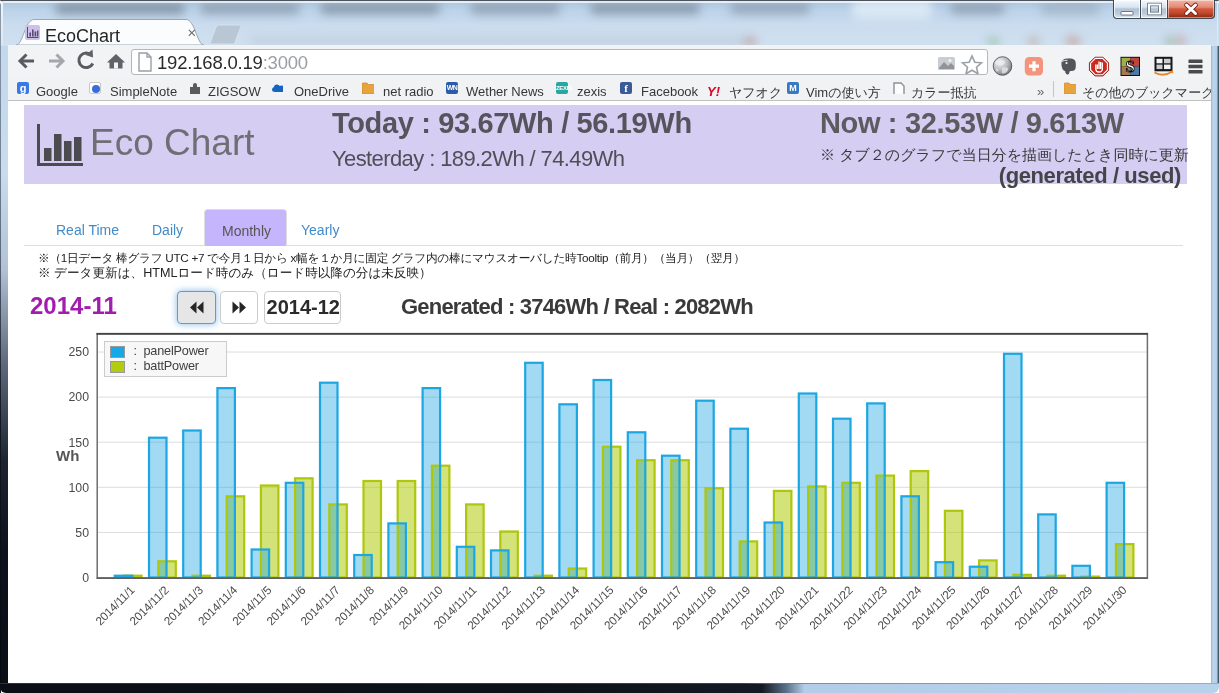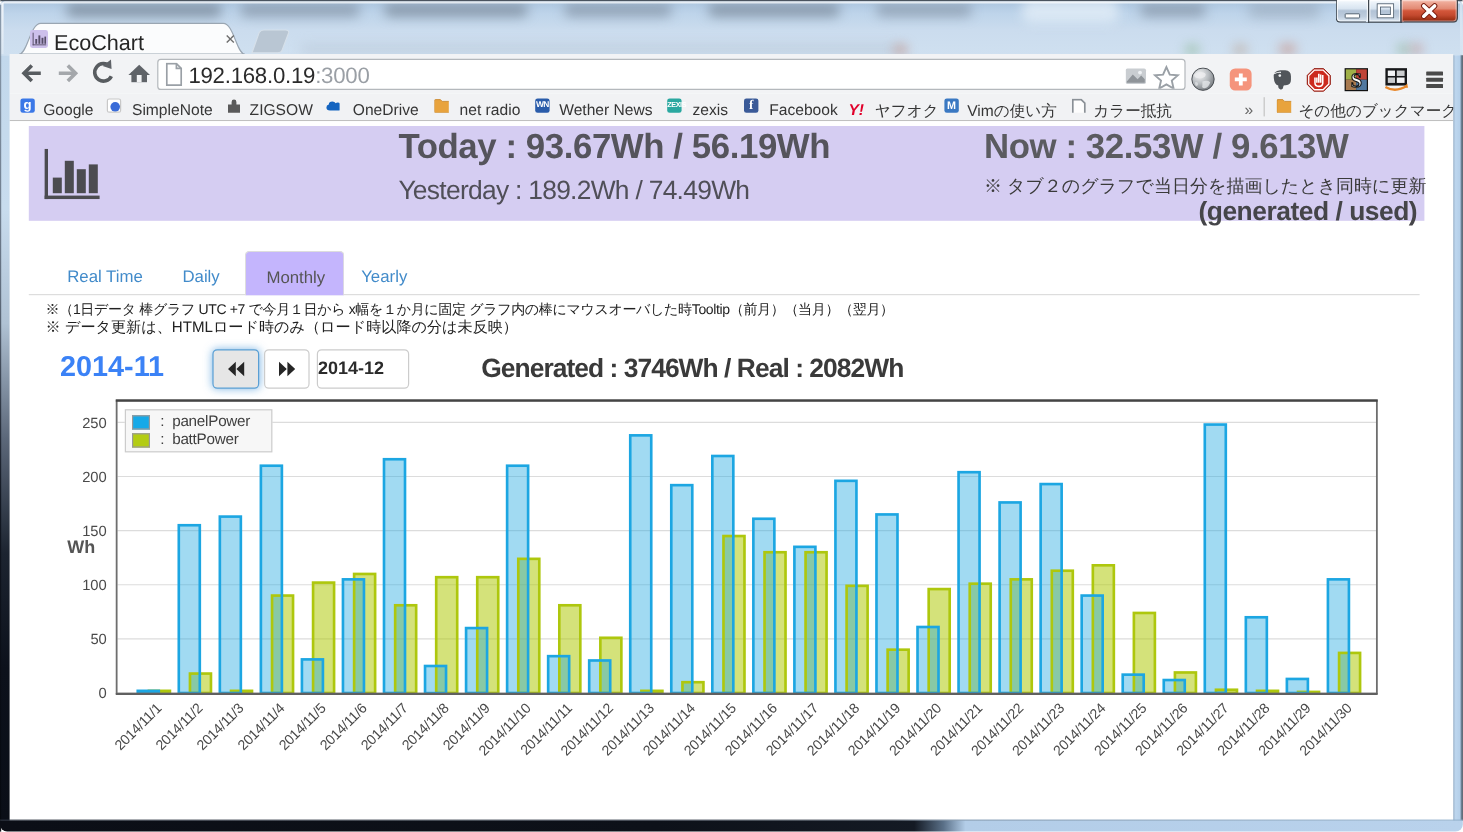--- a/index.html
+++ b/index.html
@@ -40,25 +40,25 @@
 #now{left:820px;top:107px;font-size:29px;letter-spacing:-0.35px;font-weight:bold;color:#5b5b60}
 #nownote{left:820px;top:146px;font-size:15px;color:#3a3a3a}
 #genused{left:0;top:163px;width:1181px;text-align:right;font-size:22px;letter-spacing:-0.4px;font-weight:bold;color:#454549}
 
 #navline{left:24px;top:245px;width:1159px;height:1px;background:#ddd}
 .ntab{position:absolute;top:222px;font-size:14px;color:#428bca}
 #activetab{left:204px;top:209px;width:83px;height:37px;background:#c4b5fd;border:1px solid #ddd;border-bottom:none;border-radius:4px 4px 0 0}
 #activetab span{position:absolute;left:17px;top:13px;font-size:14px;color:#555}
 .note{position:absolute;left:38px;font-size:11.7px;color:#222;letter-spacing:-0.3px}
 
-#month{left:50px;top:292px;font-size:24px;font-weight:bold;color:#3b82f6}
+#month{left:30px;top:292px;font-size:24px;font-weight:bold;color:#a21caf}
 .btn{position:absolute;top:291px;height:33px;border-radius:4px;background:#fff;border:1px solid #ccc}
 #btn1{left:177px;width:39px;background:#e6e6e6;border:1px solid #5a9fd4;box-shadow:0 0 7px rgba(90,160,220,.75)}
 #btn2{left:220px;width:38px}
-#btn3{left:264px;width:77px;text-align:left;font-size:15px;font-weight:bold;color:#2b2b2b;line-height:31px}
+#btn3{left:264px;width:77px;text-align:right;font-size:20px;font-weight:bold;color:#2b2b2b;line-height:31px}
 #gen2{left:401px;top:294px;font-size:22px;font-weight:bold;color:#3a3a3a;letter-spacing:-0.8px}
 
 #legend{left:103.5px;top:340.5px;width:123px;height:36px;white-space:nowrap;overflow:visible;background:#f7f7f7;border:1px solid #ccc;font-size:13px;color:#3f3f3f}
 #legend .sw{position:absolute;left:5px;width:15px;height:12px;border:1px solid #999}
 #legend .t{position:absolute;left:29px;font-size:12.7px;letter-spacing:-0.2px}
 </style></head>
 <body>
 <div id="root">
 
   <div id="titlebar" class="abs">
@@ -241,20 +241,21 @@
   <svg class="abs" style="left:37px;top:124px" width="48" height="42">
     <g fill="#4c4c50">
         <rect x="0" y="0" width="3" height="42"></rect>
         <rect x="0" y="39" width="46" height="3"></rect>
         <rect x="7" y="24" width="7.5" height="13"></rect>
         <rect x="17" y="10" width="7.5" height="27"></rect>
         <rect x="27" y="17" width="7.5" height="20"></rect>
         <rect x="37" y="13" width="7.5" height="24"></rect>
       </g>
   </svg>
+  <div id="ecotext" class="abs">Eco Chart</div>
   <div id="today" class="abs">Today : 93.67Wh / 56.19Wh</div>
   <div id="yest" class="abs">Yesterday : 189.2Wh / 74.49Wh</div>
   <div id="now" class="abs">Now : 32.53W / 9.613W</div>
   <div id="nownote" class="abs">※ タブ２のグラフで当日分を描画したとき同時に更新</div>
   <div id="genused" class="abs">(generated / used)</div>
 
   <div id="navline" class="abs"></div>
   <div class="ntab" style="left:56px">Real Time</div>
   <div class="ntab" style="left:152px">Daily</div>
   <div id="activetab" class="abs">

